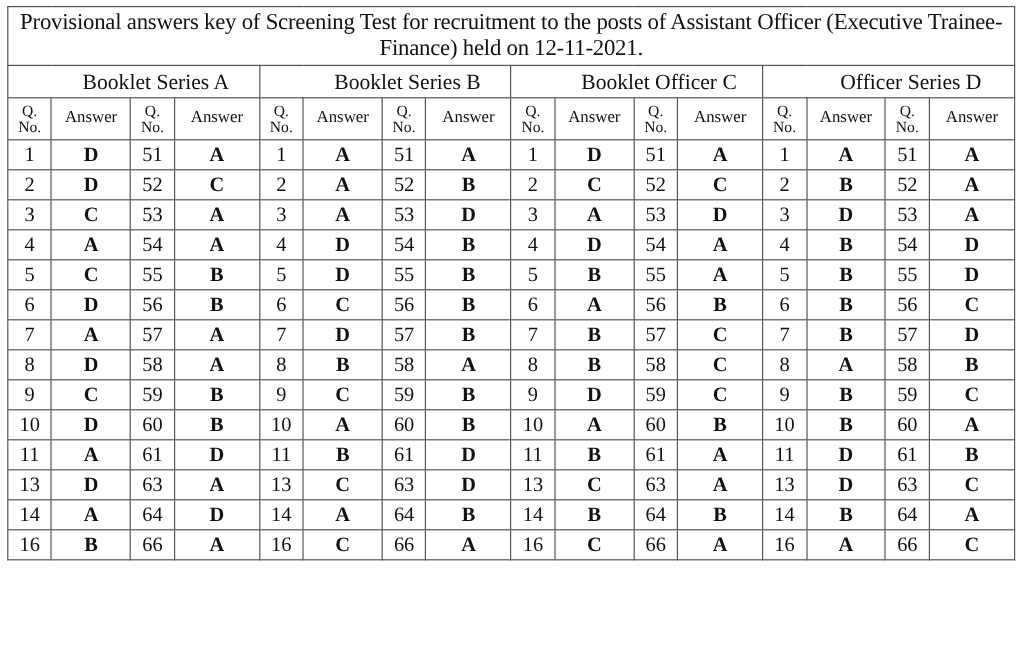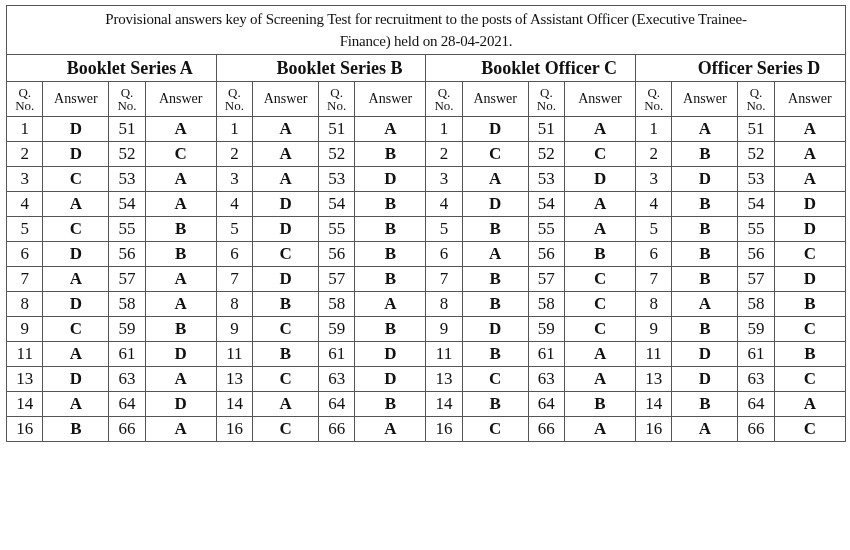--- a/index.html
+++ b/index.html
@@ -4,24 +4,24 @@
   <style>
     html, body { margin: 0; padding: 0; background: #ffffff; }
     body { width: 850px; height: 550px; overflow: hidden; position: relative; }
     .doc {
       position: absolute; left: 6px; top: 5px; width: 840px;
       font-family: "Liberation Serif", "DejaVu Serif", serif; color: #111;
     }
     table { border-collapse: collapse; width: 840px; table-layout: fixed; }
     td, th { border: 1.5px solid #555; text-align: center; padding: 0; }
     .title {
-      font-size: 15px; font-weight: normal; line-height: 22px; height: 48px;
+      font-size: 19px; font-weight: normal; line-height: 22px; height: 48px;
       letter-spacing: -0.2px;
     }
-    .series { font-size: 18px; font-weight: bold; height: 26px; padding-left: 37px; }
+    .series { font-size: 18px; font-weight: normal; height: 26px; padding-left: 37px; }
     .colhead { font-size: 14px; font-weight: normal; height: 34px; }
     .qno-head { font-size: 13px; line-height: 13px; }
     td.q { font-size: 17px; height: 24px; }
     td.a { font-size: 17px; font-weight: bold; height: 24px; }
   </style>
 </head>
 <body>
 
 <div class="doc">
   <table>
@@ -40,21 +40,21 @@
         <col style="width: 70px;">
         <col style="width: 36px;">
         <col style="width: 65px;">
         <col style="width: 36px;">
         <col style="width: 70px;">
       </colgroup>
     <thead>
       <tr>
         <th class="title" colspan="16">
           <span>Provisional answers key of Screening Test for recruitment to the posts of Assistant Officer (Executive Trainee-</span><br>
-          <span>Finance) held on 28-04-2021.</span>
+          <span>Finance) held on 12-11-2021.</span>
         </th>
       </tr>
       <tr id="series-row">
           <th class="series" colspan="4">Booklet Series A</th>
           <th class="series" colspan="4">Booklet Series B</th>
           <th class="series" colspan="4">Booklet Officer C</th>
           <th class="series" colspan="4">Officer Series D</th>
         </tr>
       <tr id="colhead-row">
           <th class="colhead">
@@ -248,20 +248,38 @@
           <td class="q">9</td>
           <td class="a">D</td>
           <td class="q">59</td>
           <td class="a">C</td>
           <td class="q">9</td>
           <td class="a">B</td>
           <td class="q">59</td>
           <td class="a">C</td>
         </tr>
         <tr>
+          <td class="q">10</td>
+          <td class="a">D</td>
+          <td class="q">60</td>
+          <td class="a">B</td>
+          <td class="q">10</td>
+          <td class="a">A</td>
+          <td class="q">60</td>
+          <td class="a">B</td>
+          <td class="q">10</td>
+          <td class="a">A</td>
+          <td class="q">60</td>
+          <td class="a">B</td>
+          <td class="q">10</td>
+          <td class="a">B</td>
+          <td class="q">60</td>
+          <td class="a">A</td>
+        </tr>
+        <tr>
           <td class="q">11</td>
           <td class="a">A</td>
           <td class="q">61</td>
           <td class="a">D</td>
           <td class="q">11</td>
           <td class="a">B</td>
           <td class="q">61</td>
           <td class="a">D</td>
           <td class="q">11</td>
           <td class="a">B</td>

